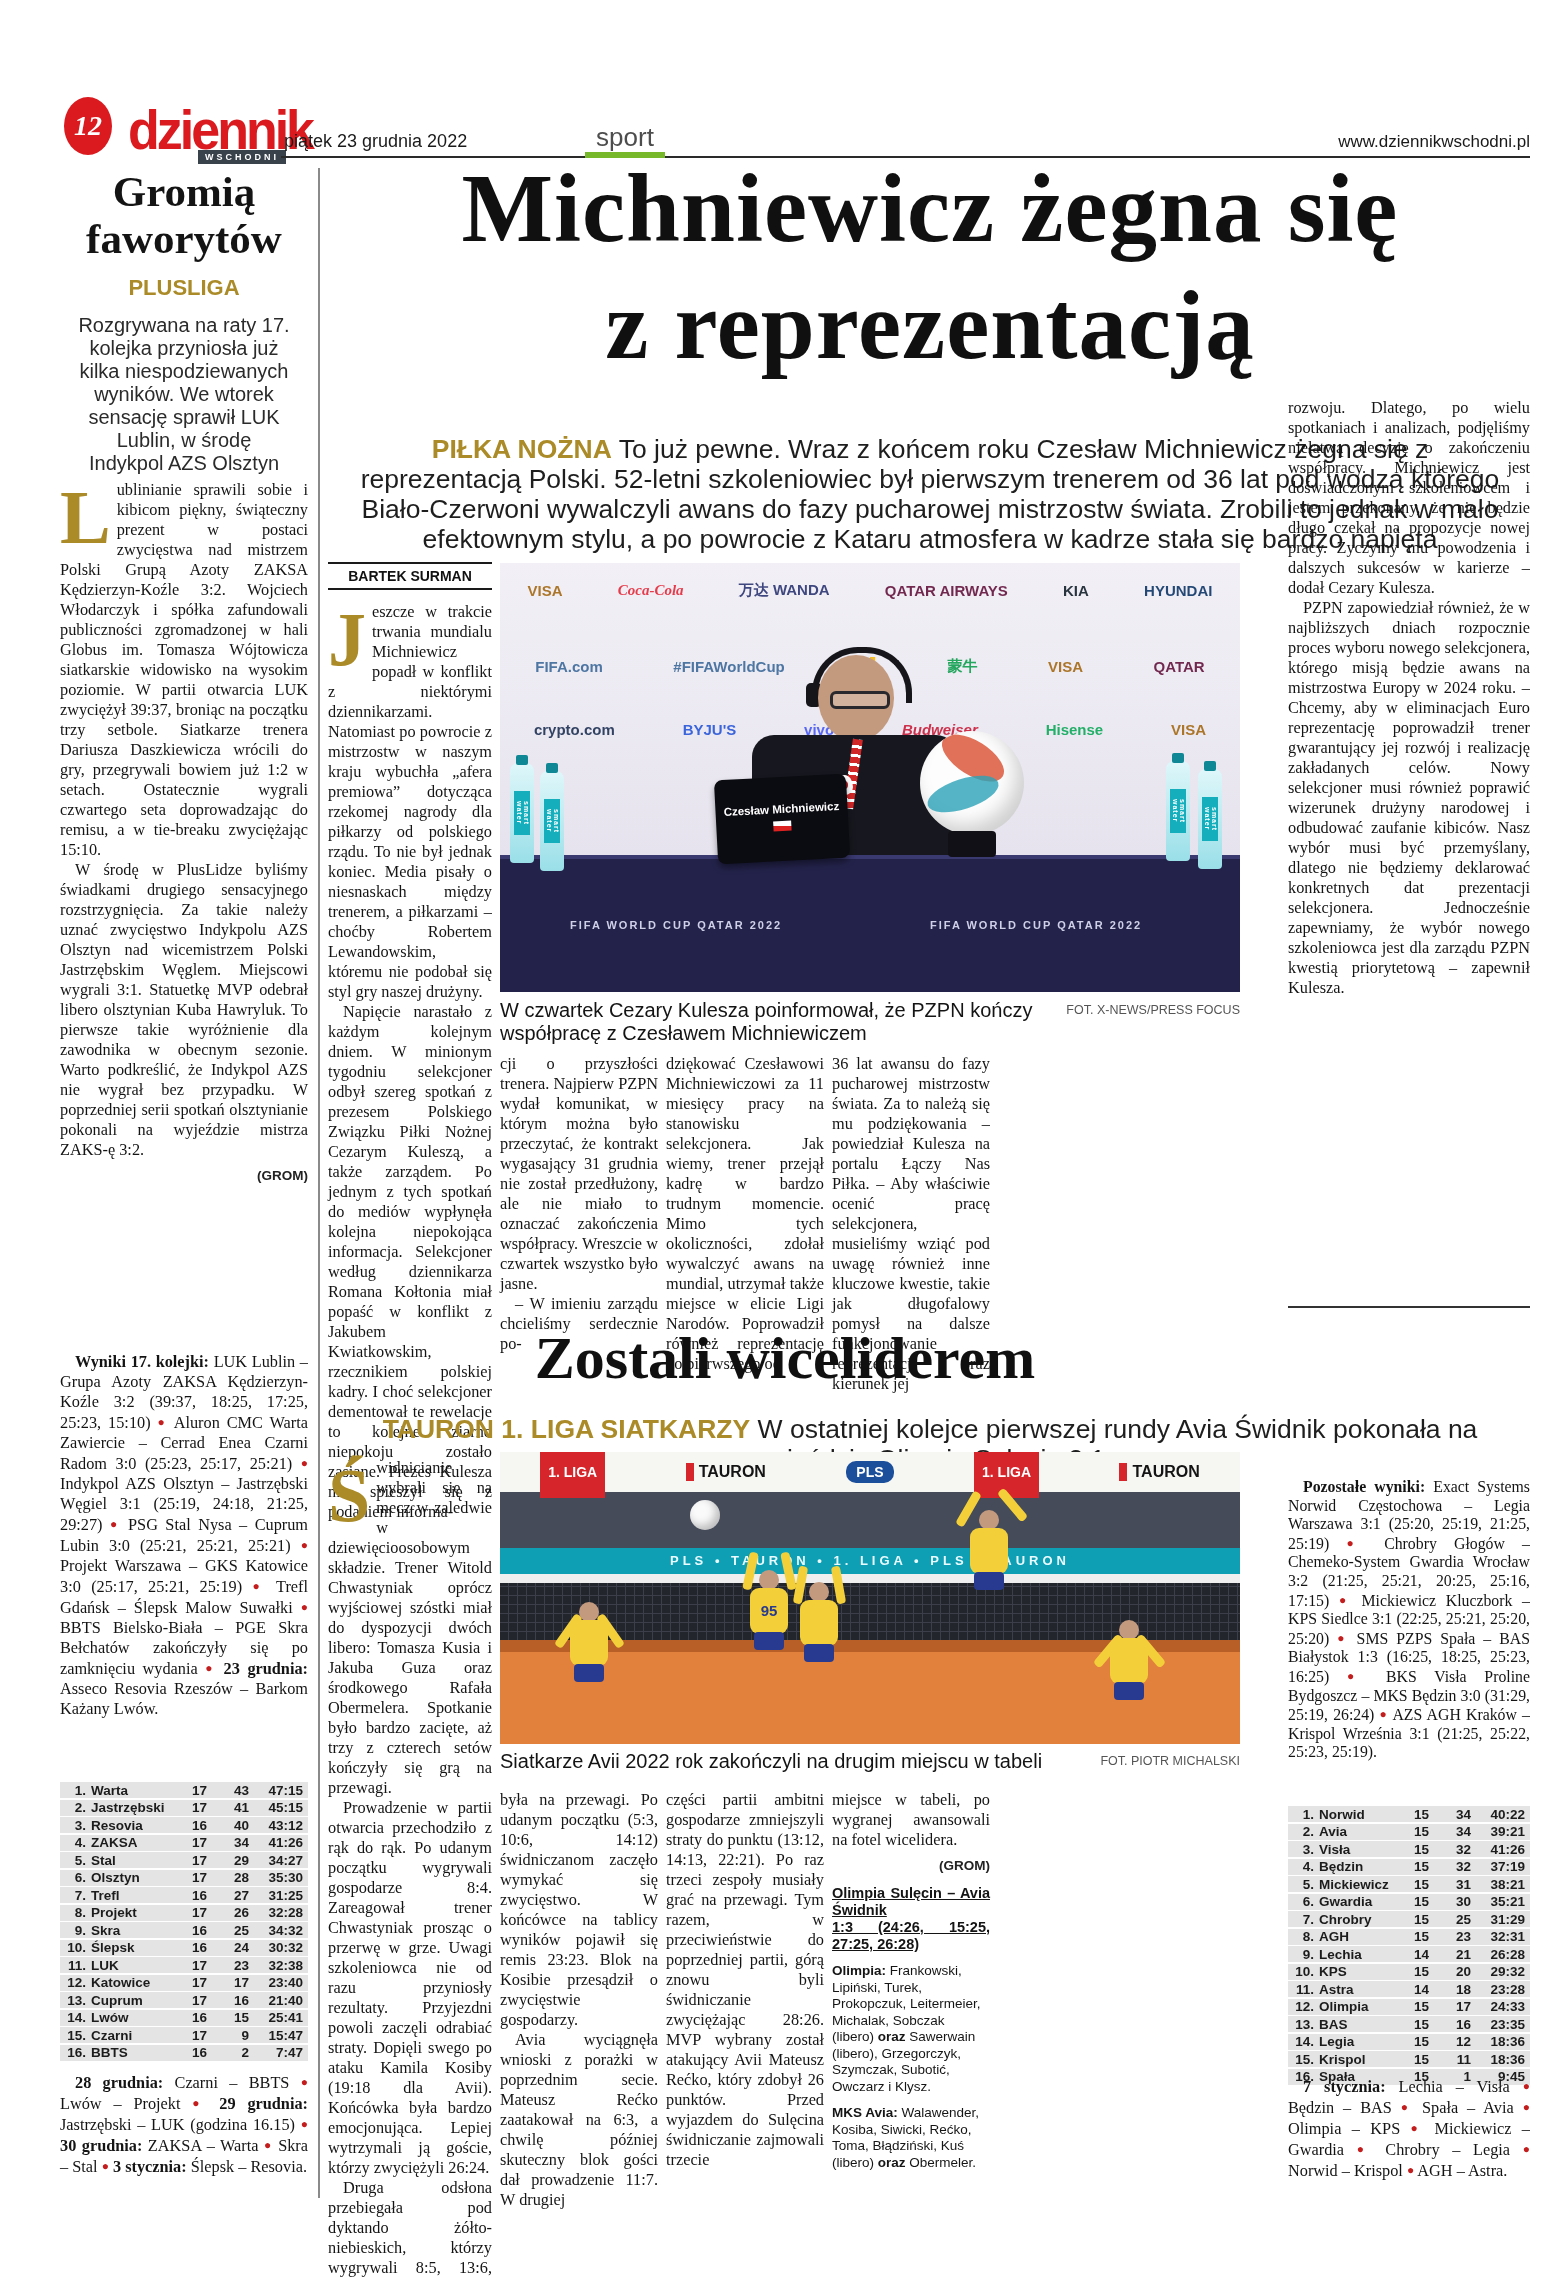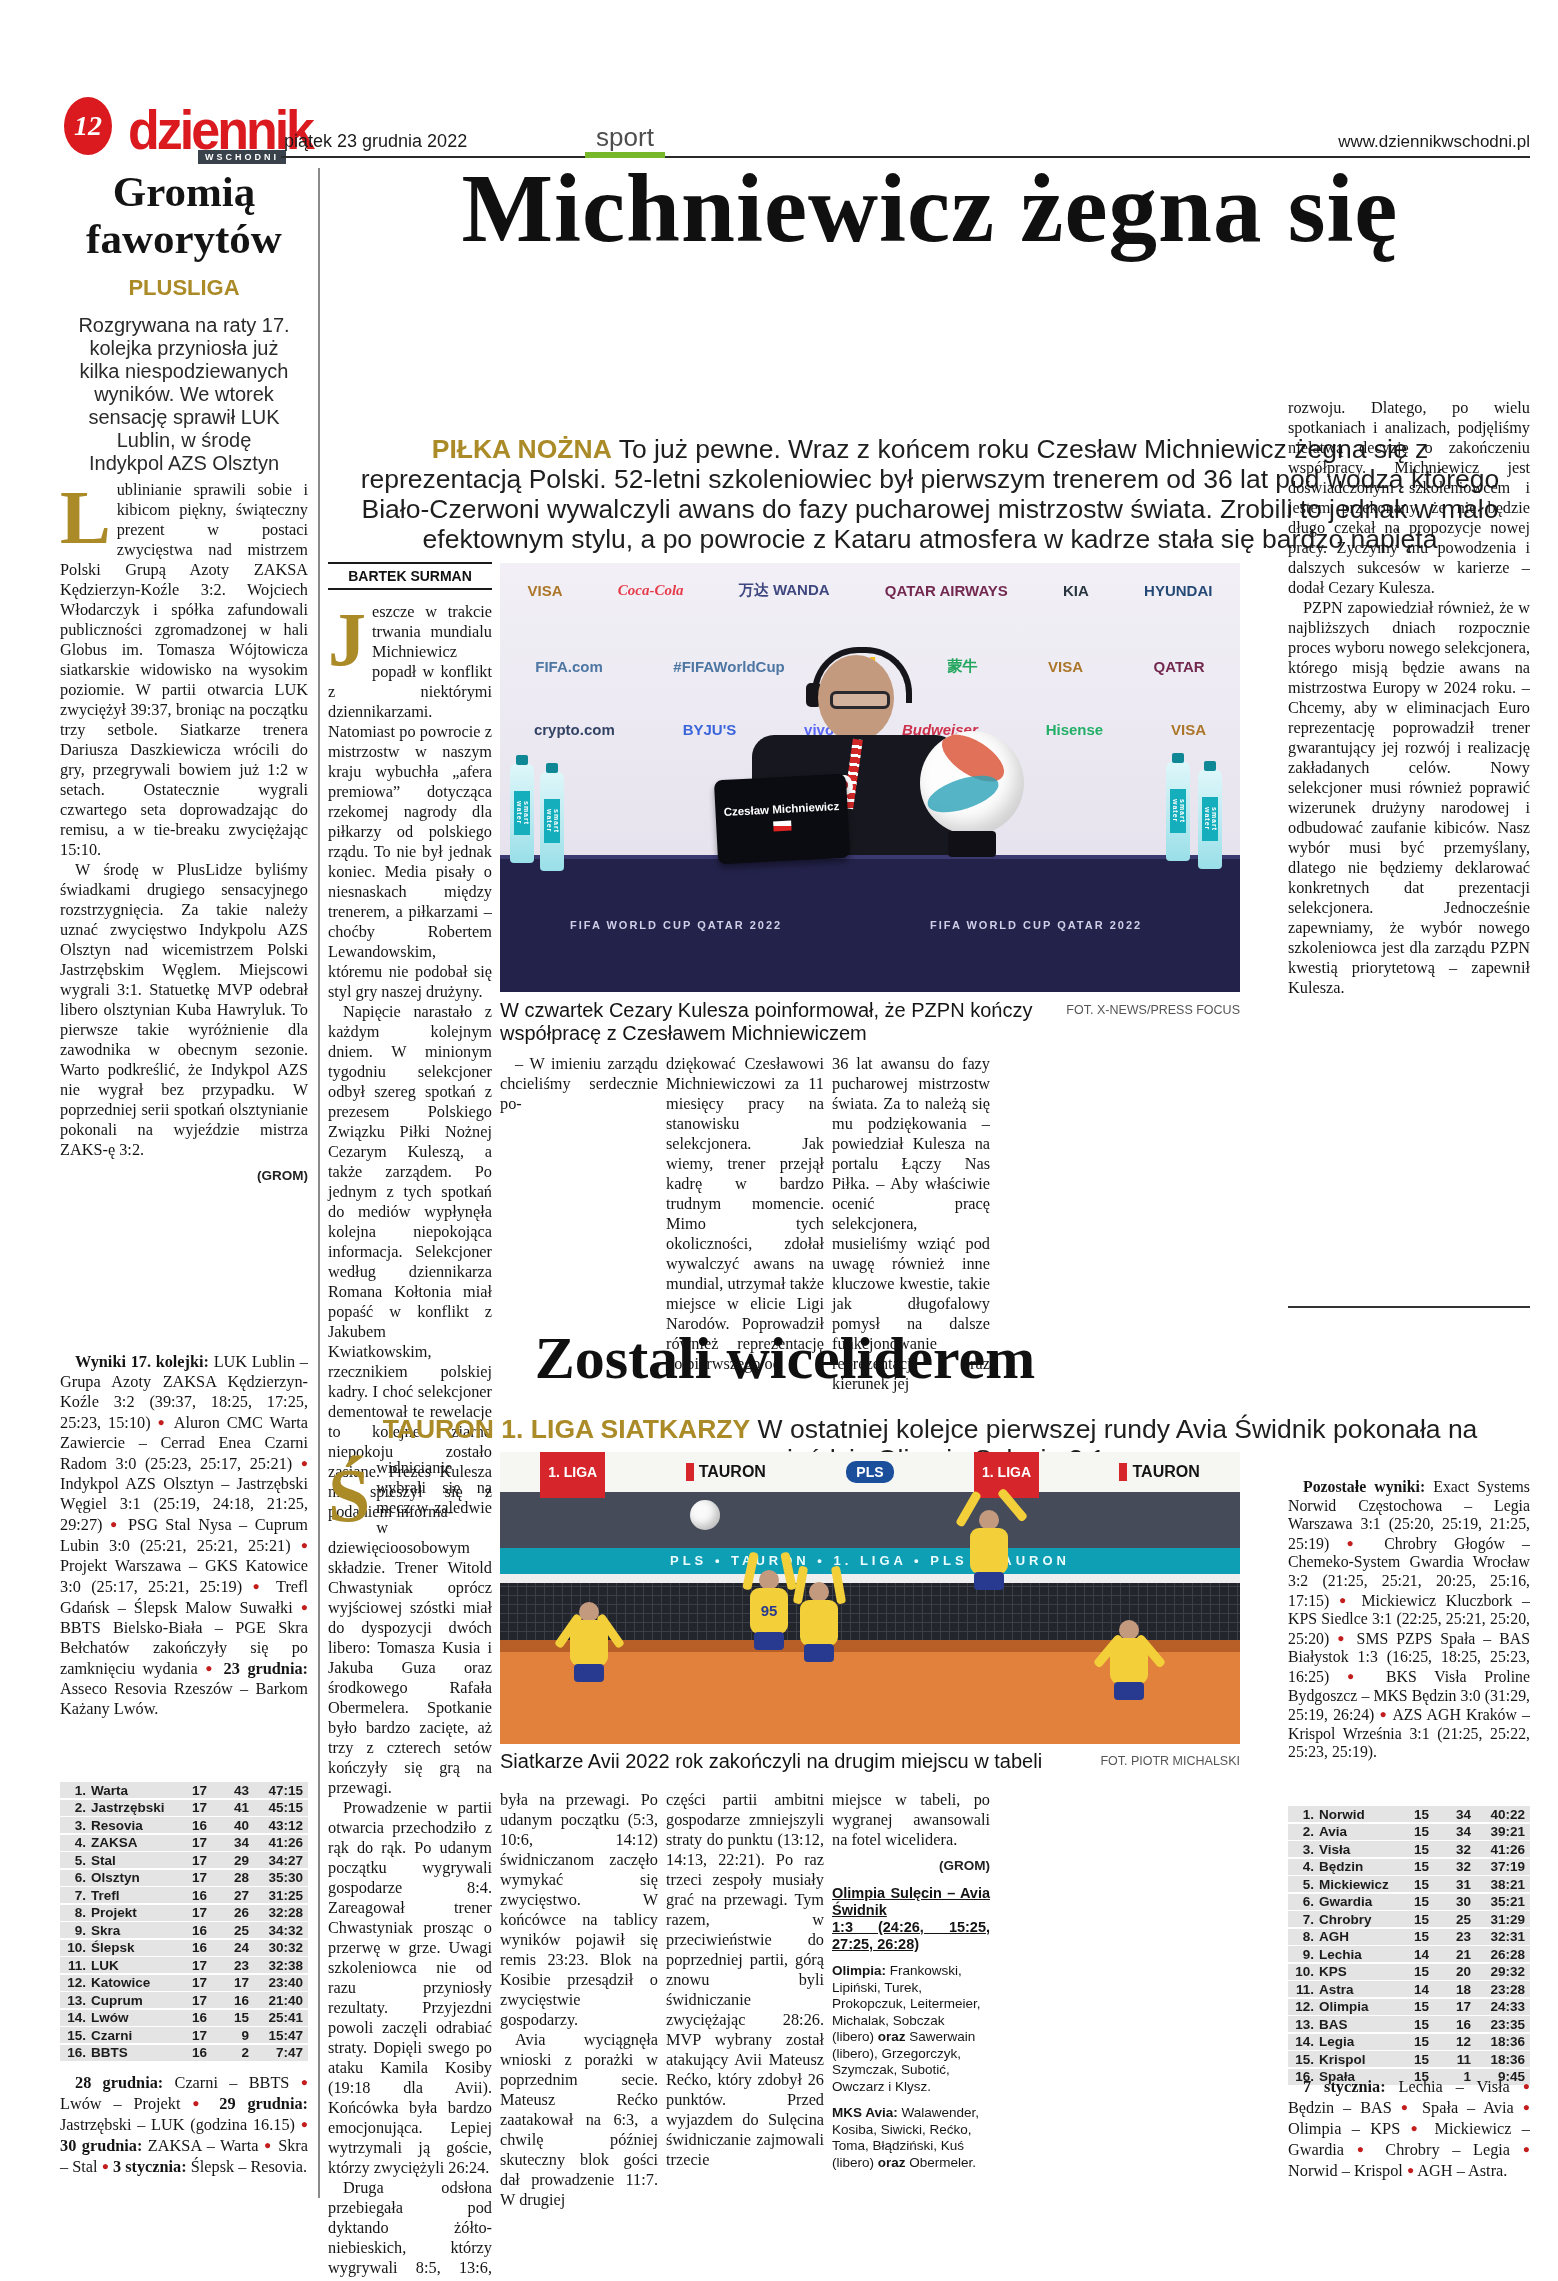--- a/index.html
+++ b/index.html
@@ -276,20 +276,21 @@
       <span class="tc tc2">2</span>
       <span class="tc tc3">7:47</span>
     </div>
   </div>
 <div class="abs la-fix bodytxt" style="text-indent:15px"><span class="rb">28 grudnia:</span><span> Czarni – BBTS </span><span class="rr">●</span><span> Lwów – Projekt </span><span class="rr">●</span><span class="rb"> 29 grudnia:</span><span> Jastrzębski – LUK (godzina 16.15) </span><span class="rr">●</span><span class="rb"> 30 grudnia:</span><span> ZAKSA – Warta </span><span class="rr">●</span><span> Skra – Stal </span><span class="rr">●</span><span class="rb"> 3 stycznia:</span><span> Ślepsk – Resovia.</span></div>
 
 <div class="abs vdiv"></div>
 
 <div class="abs headline">
   <div>Michniewicz żegna się</div>
+  <div>z reprezentacją</div>
 </div>
 <div class="abs lead"><span class="kick">PIŁKA NOŻNA</span><span> To już pewne. Wraz z końcem roku Czesław Michniewicz żegna się z reprezentacją Polski. 52-letni szkoleniowiec był pierwszym trenerem od 36 lat pod wodzą którego Biało-Czerwoni wywalczyli awans do fazy pucharowej mistrzostw świata. Zrobili to jednak w mało efektownym stylu, a po powrocie z Kataru atmosfera w kadrze stała się bardzo napięta</span></div>
 <div class="abs bylinebox">BARTEK SURMAN</div>
 
 <div class="abs c1 bodytxt ncol">
   <p style="margin:0"><span class="dropcap">J</span><span>eszcze w trakcie trwania mundialu Michniewicz popadł w konflikt z niektórymi dziennikarzami. Natomiast po powrocie z mistrzostw w naszym kraju wybuchła „afera premiowa” dotycząca rzekomej nagrody dla piłkarzy od polskiego rządu. To nie był jednak koniec. Media pisały o niesnaskach między trenerem, a piłkarzami – choćby Robertem Lewandowskim, któremu nie podobał się styl gry naszej drużyny.</span></p>
   <p style="margin:0" class="ind">Napięcie narastało z każdym kolejnym dniem. W minionym tygodniu selekcjoner odbył szereg spotkań z prezesem Polskiego Związku Piłki Nożnej Cezarym Kuleszą, a także zarządem. Po jednym z tych spotkań do mediów wypłynęła kolejna niepokojąca informacja. Selekcjoner według dziennikarza Romana Kołtonia miał popaść w konflikt z Jakubem Kwiatkowskim, rzecznikiem polskiej kadry. I choć selekcjoner dementował te rewelacje to kolejne ziarno niepokoju zostało zasiane. Prezes Kulesza nie spieszył się z podaniem informa-</p>
 </div>
 
 <div class="abs photo1">
@@ -354,20 +355,21 @@
       <span class="cap"></span>
       <span class="lbl">smart water</span>
     </div>
 </div>
 <div class="abs cap1 caption">
   <span class="credit">FOT. X-NEWS/PRESS FOCUS</span>
   <span>W czwartek Cezary Kulesza poinformował, że PZPN kończy współpracę z Czesławem Michniewiczem</span>
 </div>
 
 <div class="abs c2 bodytxt">
+  <p style="margin:0">cji o przyszłości trenera. Najpierw PZPN wydał komunikat, w którym można było przeczytać, że kontrakt wygasający 31 grudnia nie został przedłużony, ale nie miało to oznaczać zakończenia współpracy. Wreszcie w czwartek wszystko było jasne.</p>
   <p style="margin:0" class="ind">– W imieniu zarządu chcieliśmy serdecznie po-</p>
 </div>
 <div class="abs c3 bodytxt">dziękować Czesławowi Michniewiczowi za 11 miesięcy pracy na stanowisku selekcjonera. Jak wiemy, trener przejął kadrę w bardzo trudnym momencie. Mimo tych okoliczności, zdołał wywalczyć awans na mundial, utrzymał także miejsce w elicie Ligi Narodów. Poprowadził również reprezentację do pierwszego od</div>
 <div class="abs c4 bodytxt">36 lat awansu do fazy pucharowej mistrzostw świata. Za to należą się mu podziękowania – powiedział Kulesza na portalu Łączy Nas Piłka. – Aby właściwie ocenić pracę selekcjonera, musieliśmy wziąć pod uwagę również inne kluczowe kwestie, takie jak długofalowy pomysł na dalsze funkcjonowanie reprezentacji oraz kierunek jej</div>
 <div class="abs c5 bodytxt">
   <p style="margin:0">rozwoju. Dlatego, po wielu spotkaniach i analizach, podjęliśmy niełatwą decyzję o zakończeniu współpracy. Michniewicz jest doświadczonym szkoleniowcem i jestem przekonany, że nie będzie długo czekał na propozycje nowej pracy. Życzymy mu powodzenia i dalszych sukcesów w karierze – dodał Cezary Kulesza.</p>
   <p style="margin:0" class="ind">PZPN zapowiedział również, że w najbliższych dniach rozpocznie proces wyboru nowego selekcjonera, którego misją będzie awans na mistrzostwa Europy w 2024 roku. – Chcemy, aby w eliminacjach Euro reprezentację poprowadził trener gwarantujący jej rozwój i realizację zakładanych celów. Nowy selekcjoner musi również poprawić wizerunek drużyny narodowej i odbudować zaufanie kibiców. Nasz wybór musi być przemyślany, dlatego nie będziemy deklarować konkretnych dat prezentacji selekcjonera. Jednocześnie zapewniamy, że wybór nowego szkoleniowca jest dla zarządu PZPN kwestią priorytetową – zapewnił Kulesza.</p>
 </div>
 <div class="abs rule5"></div>
 

